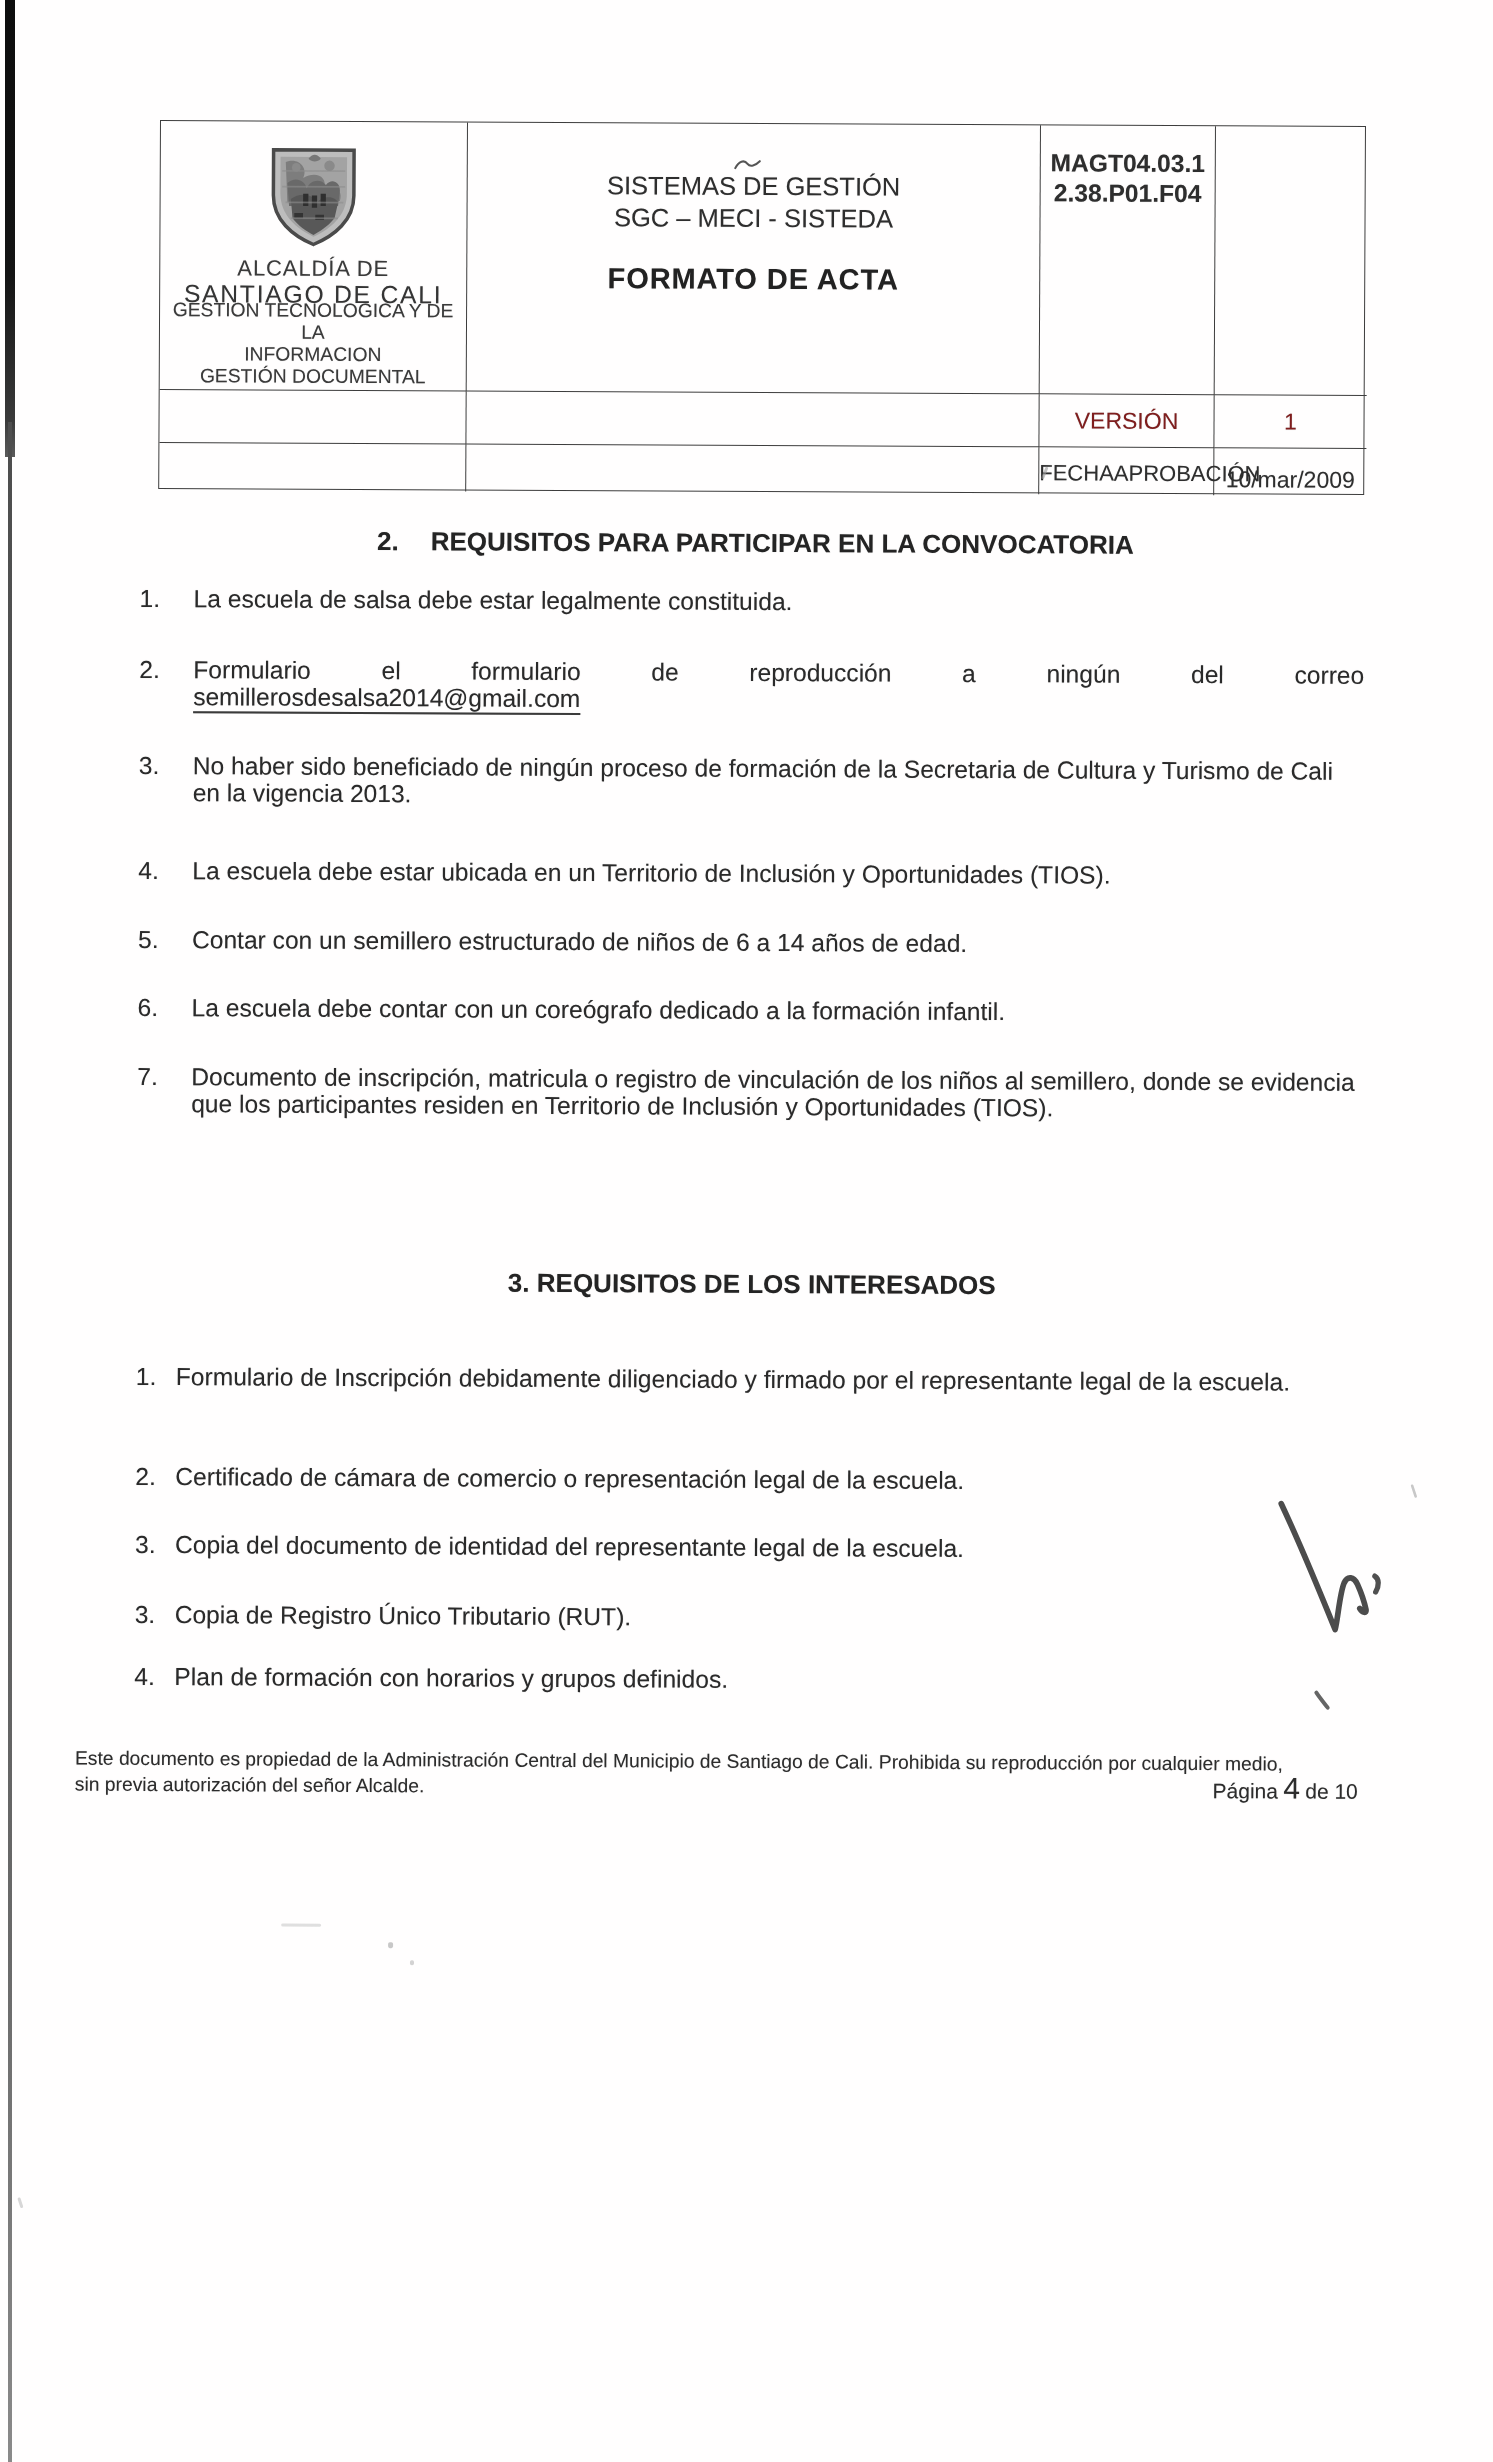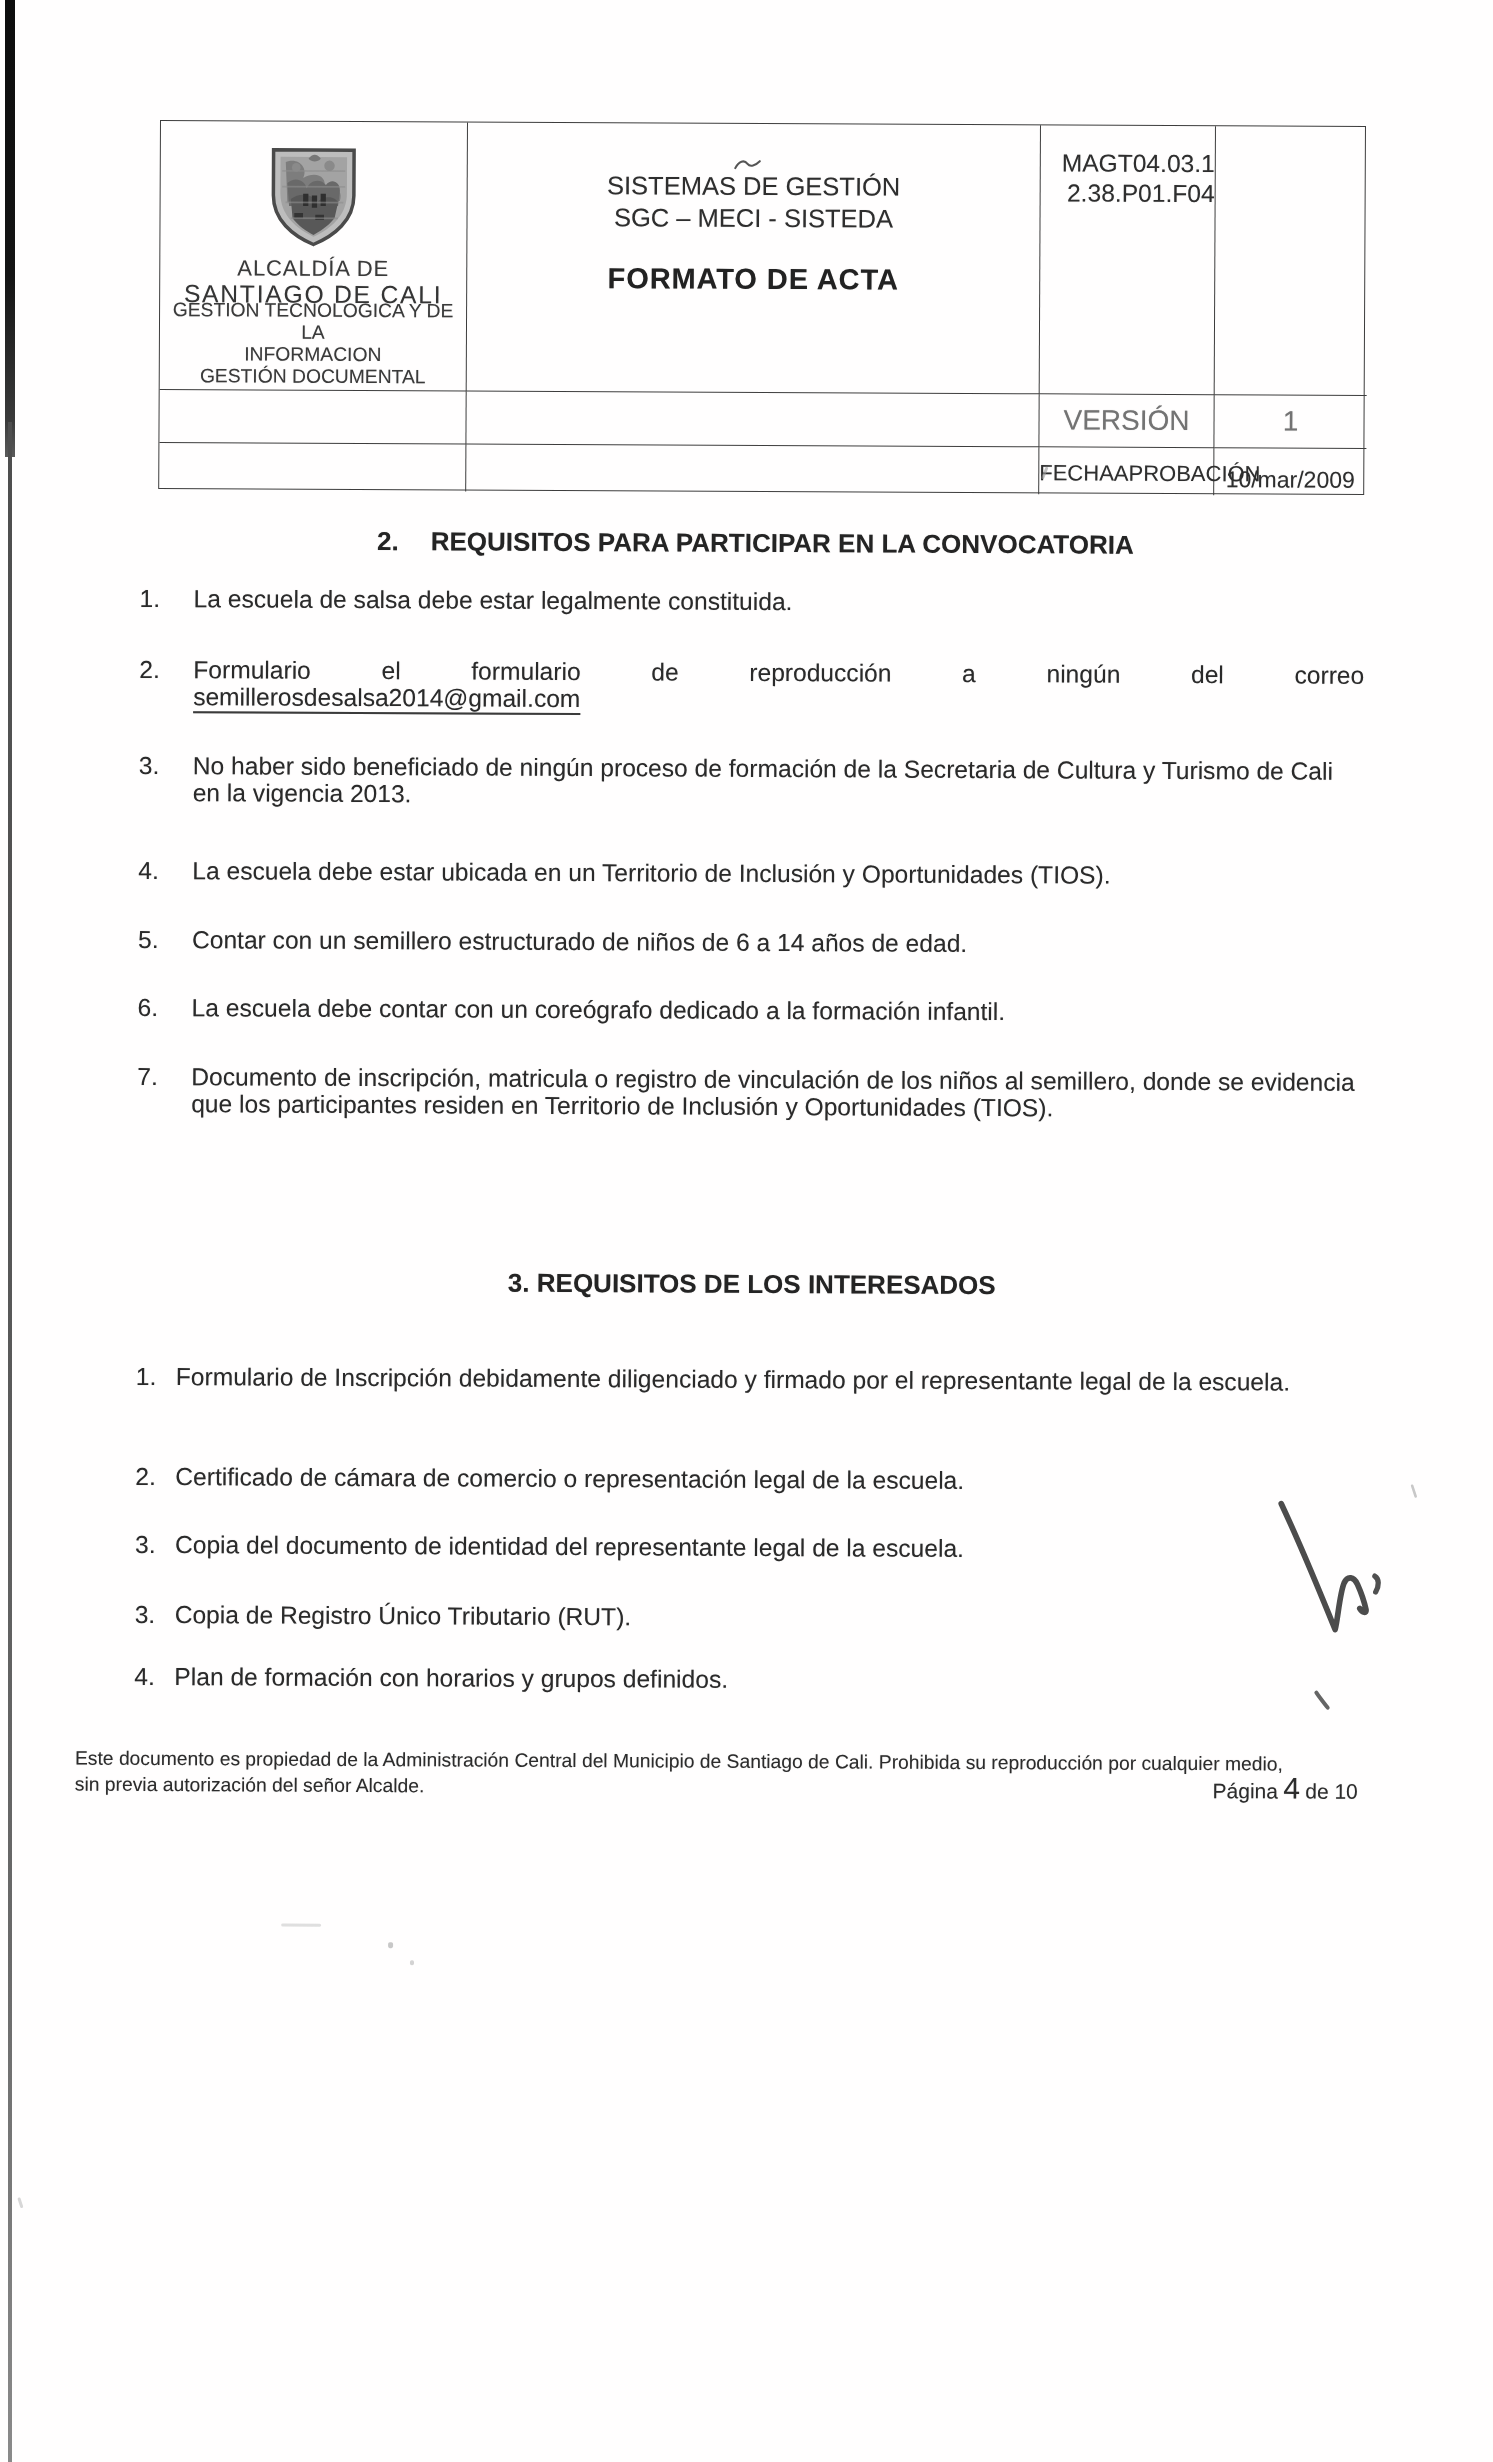--- a/index.html
+++ b/index.html
@@ -29,22 +29,22 @@
   .cell.last-row { border-bottom:none; }
 
   .logo-wrap { position:absolute; left:50%; top:23px; transform:translateX(-50%); }
   .org1 { position:absolute; width:100%; top:134px; text-align:center; font-size:22px; letter-spacing:0.9px; color:#3a3a3a; }
   .org2 { position:absolute; width:100%; top:159px; text-align:center; font-size:24.6px; letter-spacing:1.8px; color:#343434; }
   .dept { position:absolute; width:100%; bottom:1.8px; text-align:center; font-size:19.3px; line-height:22px; color:#3a3a3a; }
 
   .sys  { position:absolute; width:100%; top:46px; text-align:center; font-size:25.5px; line-height:32px; color:#2e2e2e; }
   .fmt  { position:absolute; width:100%; top:139px; text-align:center; font-size:29px; font-weight:bold; letter-spacing:0.9px; color:#222; }
 
-  .codes { position:absolute; width:100%; top:23px; text-align:right; font-size:24.6px; line-height:30px; color:#2e2e2e; }
-  .vcell { display:flex; align-items:center; justify-content:center; font-size:28px; color:#737373; }
+  .codes { position:absolute; width:100%; top:23px; text-align:center; font-size:24.6px; line-height:30px; color:#2e2e2e;font-weight:bold; }
+  .vcell { display:flex; align-items:center; justify-content:center; font-size:23px; color:#7f1d1d; }
   .fcell { display:flex; flex-direction:row; align-items:center; justify-content:flex-start;
            padding-top:5.3px; font-size:22px; line-height:24px; color:#2e2e2e; text-align:center; }
   .fval  { display:flex; justify-content:center; padding-top:18px; font-size:23px; color:#2e2e2e; }
 
   
   .sec-title { position:absolute; left:145px; width:1225px; text-align:center;
                font-size:26px; font-weight:bold; color:#242424; }
   .sec-title .gap { display:inline-block; width:32px; }
 
   .item { position:absolute; left:142px; width:1225px; font-size:24.6px; line-height:27px; color:#2a2a2a; }

